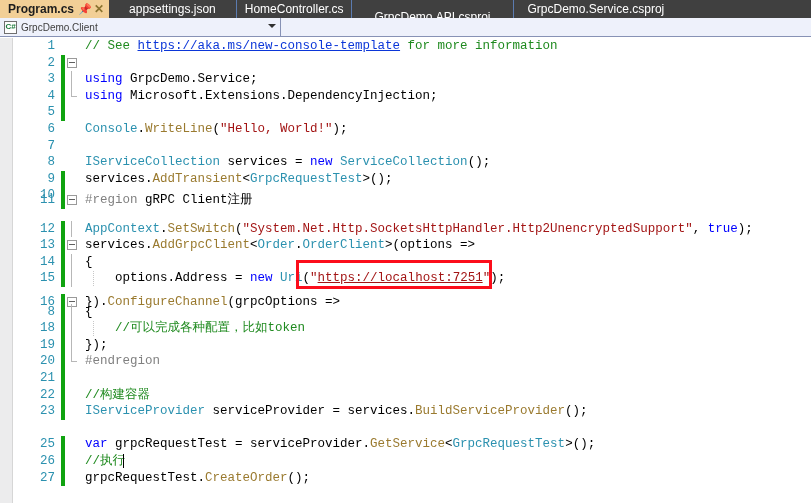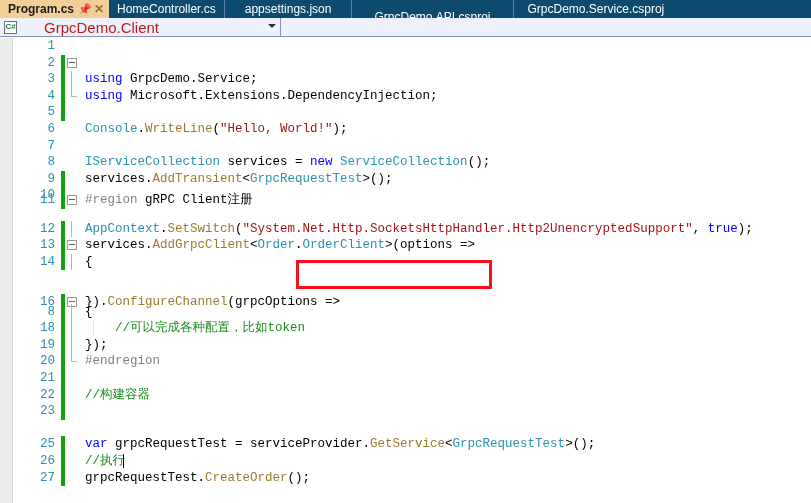--- a/index.html
+++ b/index.html
@@ -8,21 +8,21 @@
     background:#ffffff;
     font-family:"Liberation Sans",sans-serif;
     font-size:12px;
     -webkit-font-smoothing:none;
   }
   .app{position:relative;width:811px;height:503px;box-sizing:border-box;}
 
   
   .tabstrip{
     position:absolute;left:0;top:0;width:811px;height:18px;
-    background:#0c4a6e;display:flex;align-items:stretch;
+    background:#404040;display:flex;align-items:stretch;
     border-bottom:1px solid #2d4f82;
   }
   .tab{
     display:flex;align-items:center;
     padding:0 8px;
     color:#ffffff;
     font-size:12px;
     font-family:"Liberation Sans",sans-serif;
     white-space:nowrap;
     border-right:1px solid #5b7bb0;
@@ -60,24 +60,23 @@
   }
   .cs-icon{
     width:13px;height:13px;margin-right:4px;
     border:1px solid #6f6f6f;background:#fdfdfd;
     display:inline-flex;align-items:center;justify-content:center;
     font-size:8px;font-weight:bold;color:#1a7a3c;
     font-family:"Liberation Sans",sans-serif;line-height:1;
     box-sizing:border-box;flex:none;
   }
   .nav-text{
-    font-size:15px;color:#b91c1c;
+    font-size:10px;color:#404040;
     font-family:"Liberation Sans",sans-serif;
     white-space:nowrap;
-    margin-left:23px;
   }
   .nav-caret{
     position:absolute;right:4px;top:6px;
     width:0;height:0;border-left:4px solid transparent;border-right:4px solid transparent;
     border-top:4px solid #303030;
   }
   .nav-rest{flex:1;height:19px;}
 
   
   .editor{
@@ -163,26 +162,26 @@
     <div class="tab active">
       <span class="tab-label">Program.cs</span>
       <span class="tab-btn">
         <span class="pin-glyph">📌</span>
       </span>
       <span class="tab-btn">
         <span class="close-glyph">✕</span>
       </span>
     </div>
 
+    <div class="tab" style="padding:0 20px;">
+      <span>appsettings.json</span>
+    </div>
+
     <div class="tab">
       <span>HomeController.cs</span>
-    </div>
-
-    <div class="tab" style="padding:0 20px;">
-      <span>appsettings.json</span>
     </div>
 
     <div class="tab" style="padding:17px 22px;">
       <span>GrpcDemo.API.csproj</span>
     </div>
 
     <div class="tab" style="padding:0 14px;border-right:none;">
       <span>GrpcDemo.Service.csproj</span>
     </div>
   </div>
@@ -198,20 +197,21 @@
     <div class="nav-rest"></div>
   </div>
 
   <div class="editor">
     <div class="selmargin"></div>
 
     <div class="codearea">
 
       <div class="line" style="top:0px;position:absolute;left:0;right:0;">
         <span class="lnum">1</span>
+        <span class="ltext"><span class="c-cmt">// See </span><span class="c-link">https://aka.ms/new-console-template</span><span class="c-cmt"> for more information</span></span>
       </div>
 
       <div class="line" style="top:16.6px;position:absolute;left:0;right:0;">
         <span class="lnum">2</span>
         <span class="chbar"></span>
         <span class="boxminus"></span>
       </div>
 
       <div class="line" style="top:33.2px;position:absolute;left:0;right:0;">
         <span class="lnum">3</span>
@@ -281,20 +281,27 @@
         <span class="ltext"><span class="c-plain">services.</span><span class="c-mth">AddGrpcClient</span><span class="c-plain">&lt;</span><span class="c-type">Order</span><span class="c-plain">.</span><span class="c-type">OrderClient</span><span class="c-plain">&gt;(options =&gt;</span></span>
       </div>
 
       <div class="line" style="top:215.8px;position:absolute;left:0;right:0;">
         <span class="lnum">14</span>
         <span class="chbar"></span>
         <span class="vline"></span>
         <span class="ltext">{</span>
       </div>
 
+      <div class="line" style="top:232.4px;position:absolute;left:0;right:0;">
+        <span class="lnum">15</span>
+        <span class="chbar"></span>
+        <span class="vline"></span>
+        <span class="indentguide" style="left:80px;"></span>
+        <span class="ltext"><span class="c-plain">    options.Address = </span><span class="c-kw">new</span> <span class="c-type">Uri</span><span class="c-plain">(</span><span class="c-str">"</span><span class="c-linkred">https://localhost:7251</span><span class="c-str">"</span><span class="c-plain">);</span></span>
+      </div>
 
       <div class="line" style="top:256px;position:absolute;left:0;right:0;">
         <span class="lnum">16</span>
         <span class="chbar"></span>
         <span class="boxminus"></span>
         <span class="ltext"><span class="c-plain">}).</span><span class="c-mth">ConfigureChannel</span><span class="c-plain">(grpcOptions =&gt;</span></span>
       </div>
 
       <div class="line" style="top:265.6px;position:absolute;left:0;right:0;">
         <span class="lnum">8</span>
@@ -333,20 +340,21 @@
 
       <div class="line" style="top:348.6px;position:absolute;left:0;right:0;">
         <span class="lnum">22</span>
         <span class="chbar"></span>
         <span class="ltext c-cmt">//构建容器</span>
       </div>
 
       <div class="line" style="top:365.2px;position:absolute;left:0;right:0;">
         <span class="lnum">23</span>
         <span class="chbar"></span>
+        <span class="ltext"><span class="c-type">IServiceProvider</span><span class="c-plain"> serviceProvider = services.</span><span class="c-mth">BuildServiceProvider</span><span class="c-plain">();</span></span>
       </div>
 
 
       <div class="line" style="top:398.4px;position:absolute;left:0;right:0;">
         <span class="lnum">25</span>
         <span class="chbar"></span>
         <span class="ltext"><span class="c-kw">var</span><span class="c-plain"> grpcRequestTest = serviceProvider.</span><span class="c-mth">GetService</span><span class="c-plain">&lt;</span><span class="c-type">GrpcRequestTest</span><span class="c-plain">&gt;();</span></span>
       </div>
 
       <div class="line" style="top:415px;position:absolute;left:0;right:0;">

